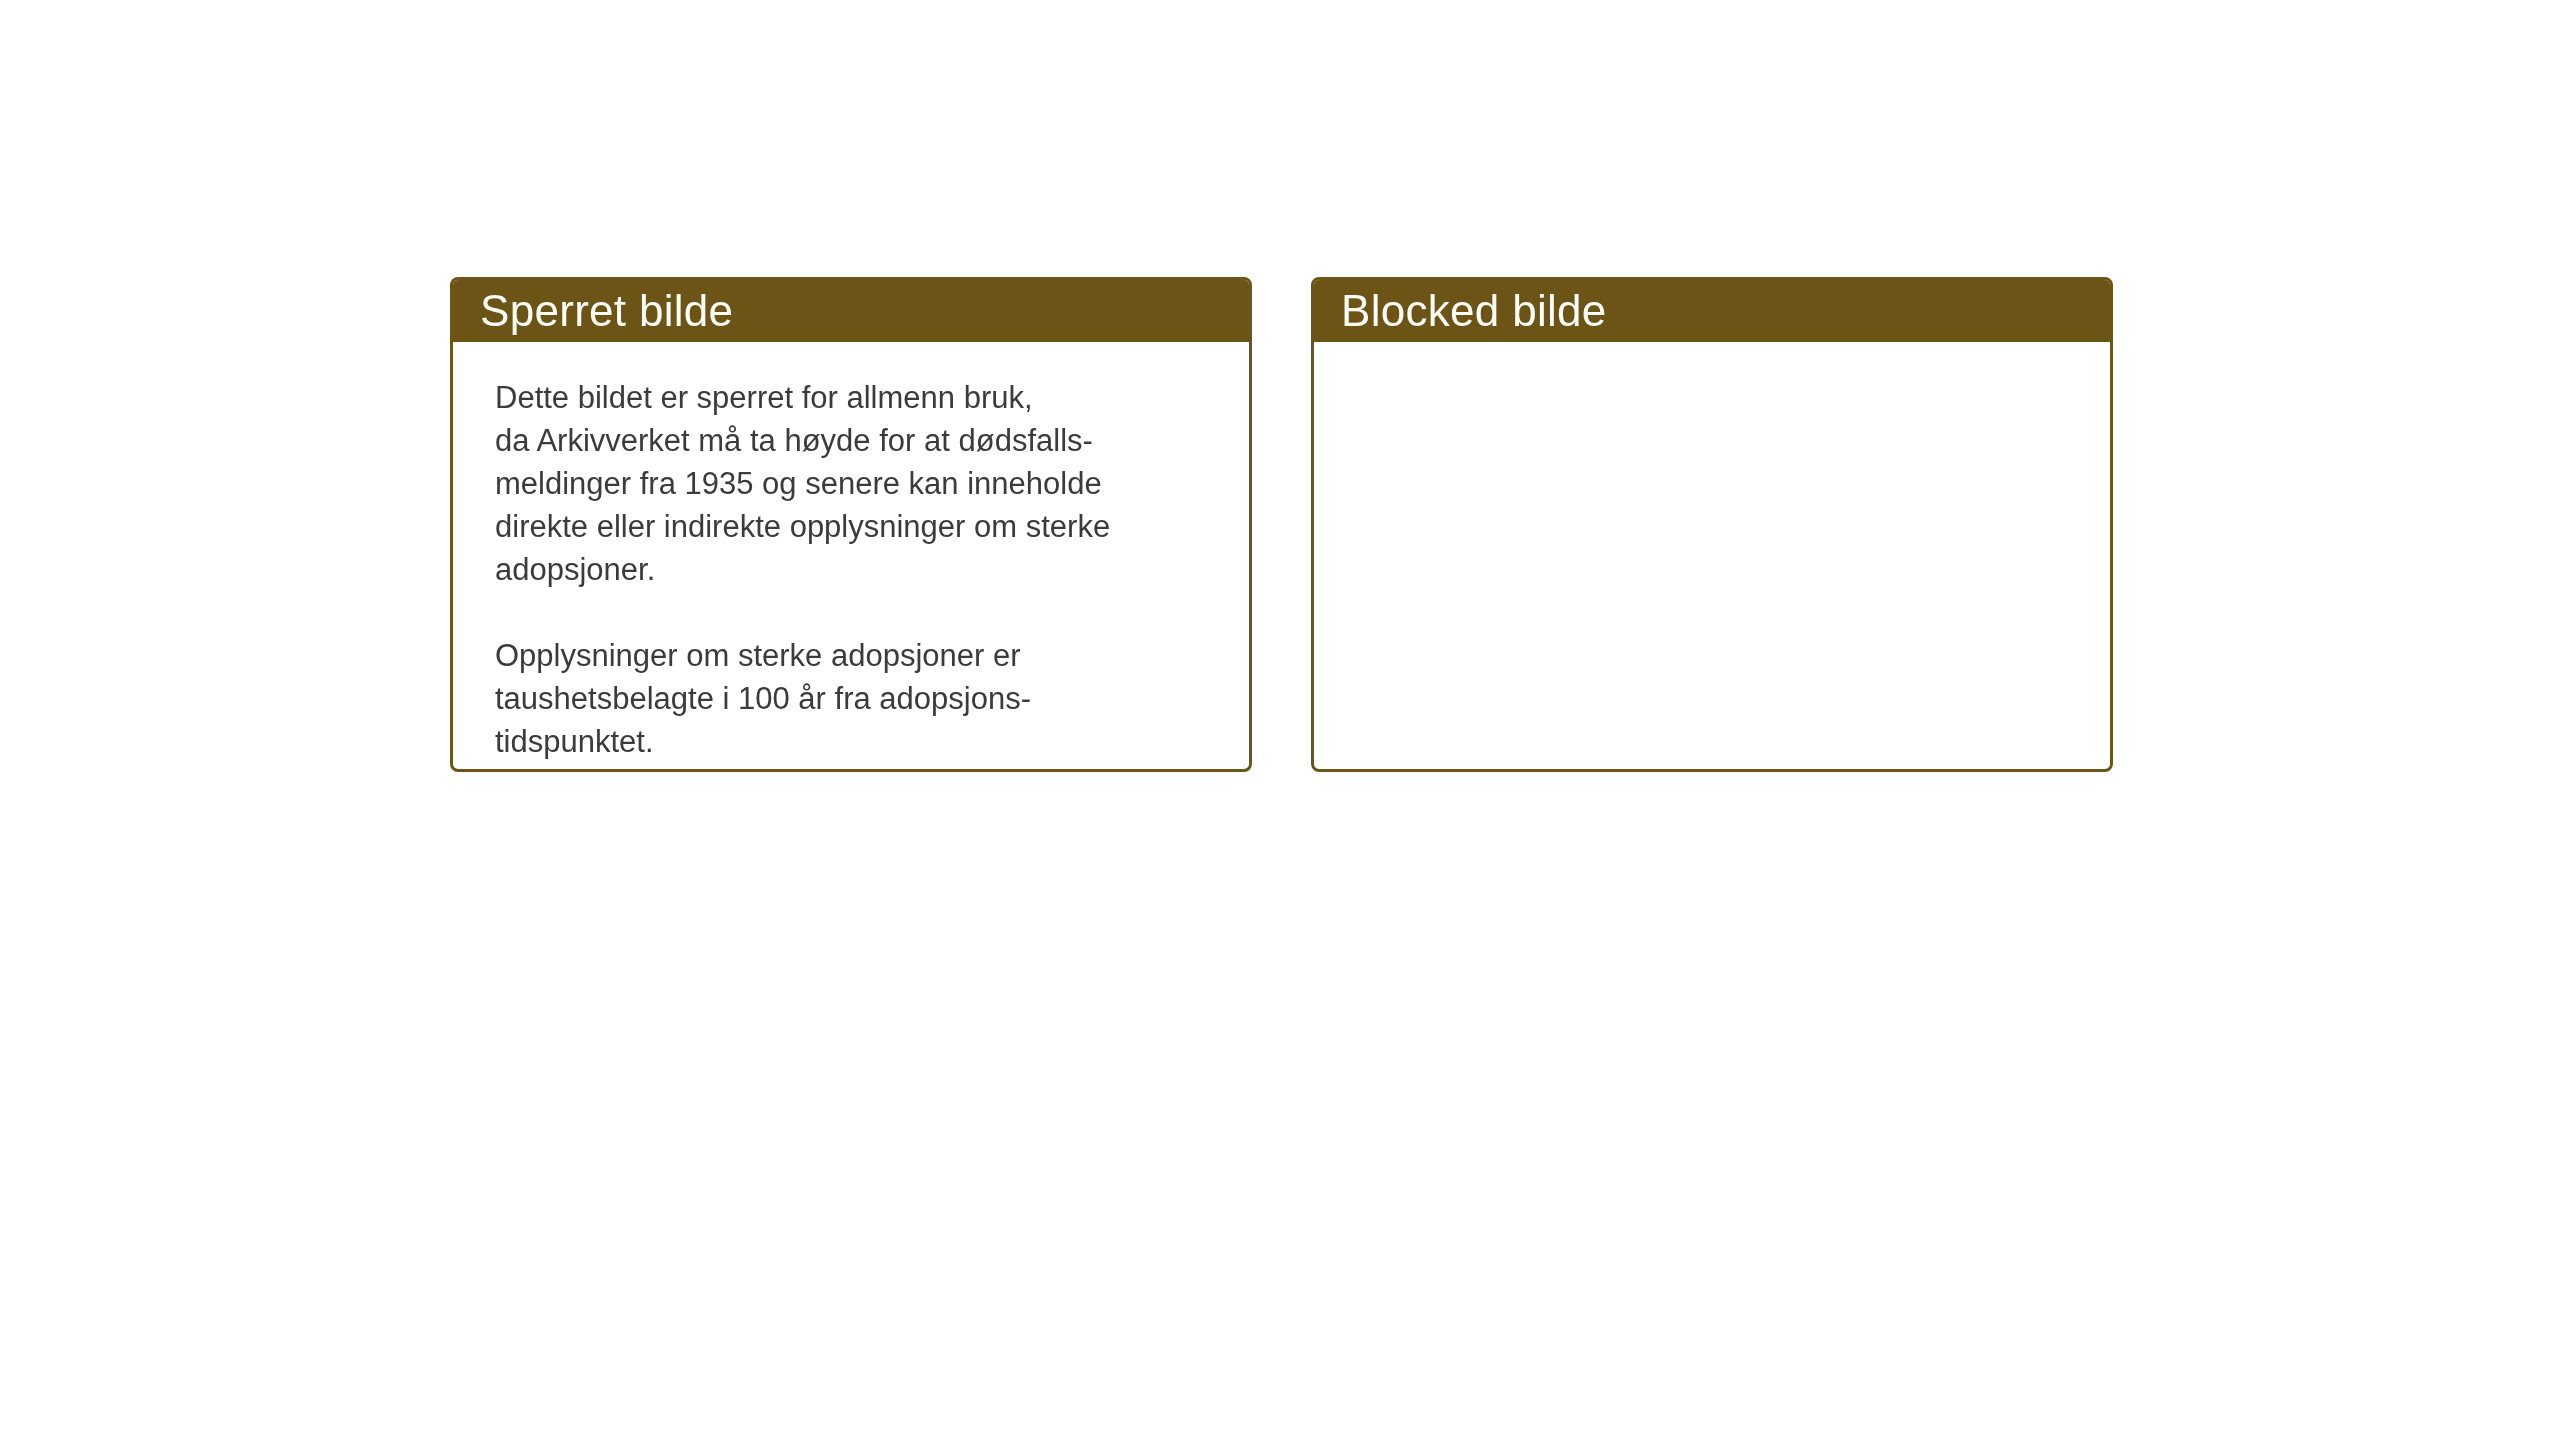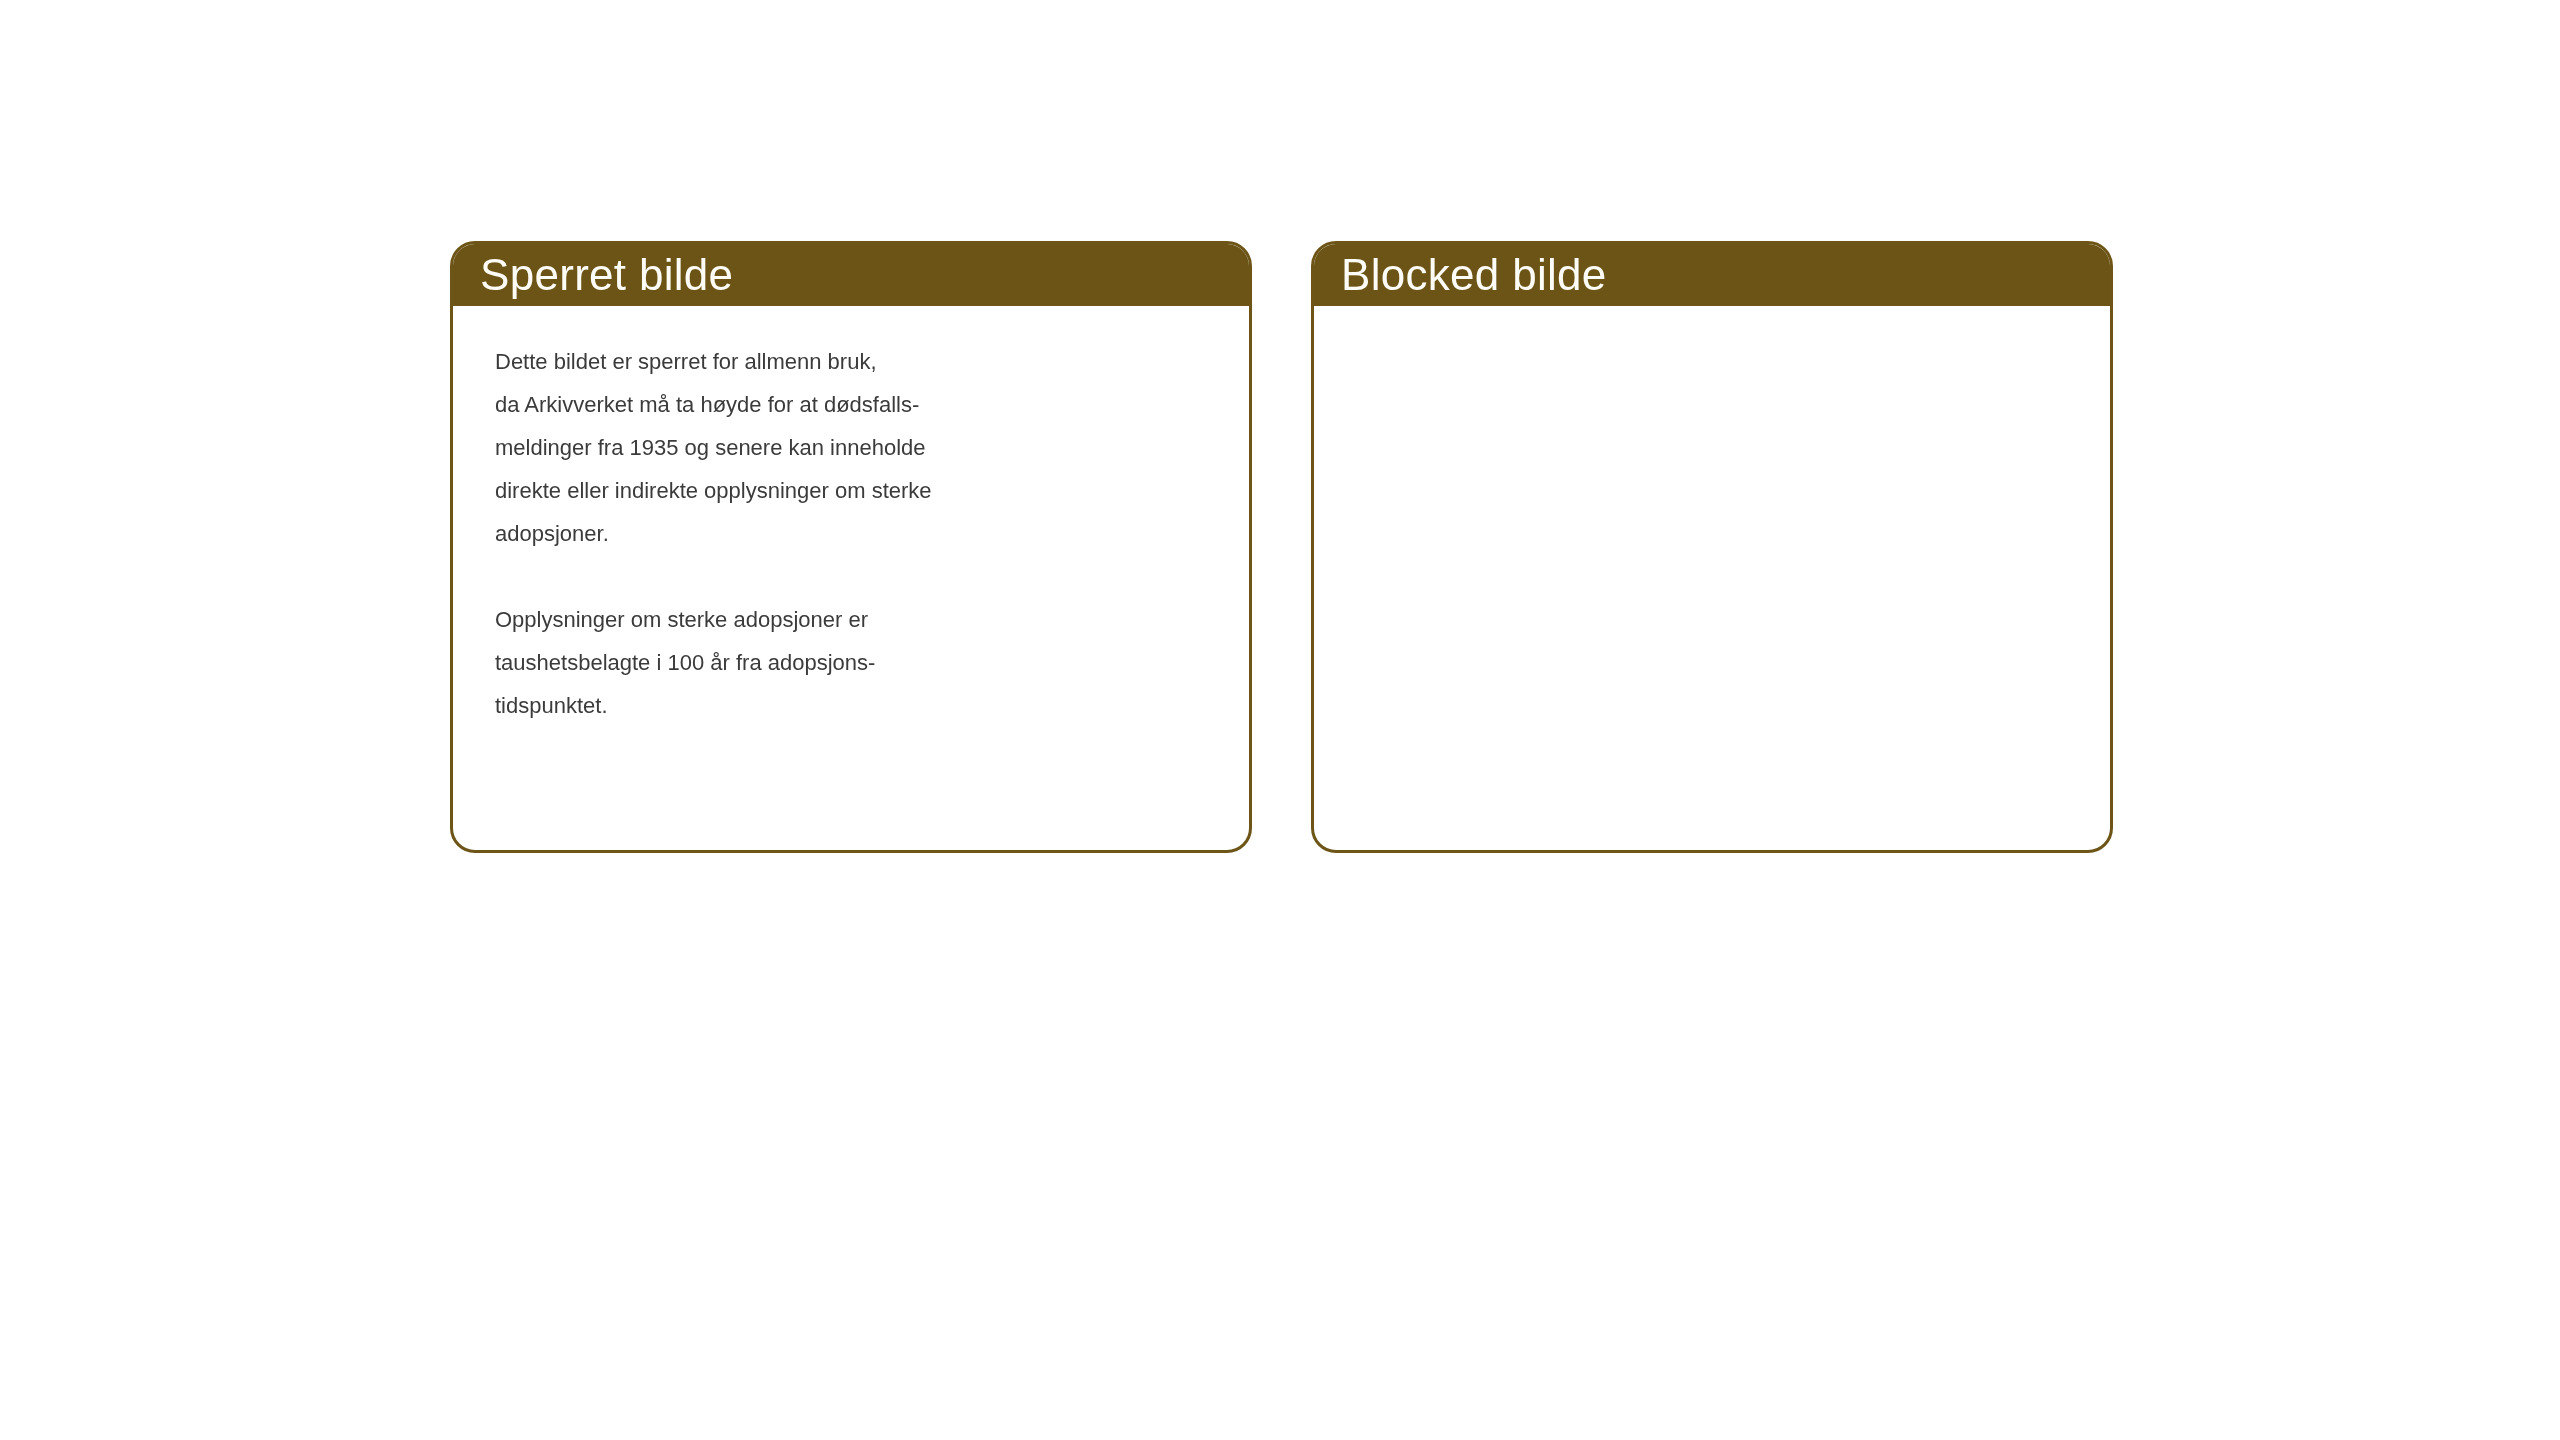--- a/index.html
+++ b/index.html
@@ -21,44 +21,45 @@
   }
   .cards {
     position: absolute;
     left: 450px;
     top: 241px;
     display: flex;
     gap: 59px;
   }
   .card {
     width: 802px;
-    height: 612px;
+    height: 495px;
     background: var(--card-bg);
     border: 3px solid var(--card-border);
-    border-radius: 25px;
+    border-radius: 8px;
     overflow: hidden;
+    margin-top: 36px;
   }
   .card-header {
     height: 62px;
     background: var(--header-bg);
     display: flex;
     align-items: center;
   }
   .card-title {
     margin: 0;
     padding-left: 27px;
     font-size: 44px;
     font-weight: 400;
     letter-spacing: 0.3px;
     color: var(--title-text);
     white-space: nowrap;
   }
   .card-body {
     padding: 34px 36px 0 42px;
-    font-size: 22px;
+    font-size: 31px;
     line-height: 43px;
     color: var(--body-text);
   }
   .para {
     margin: 0 0 43px 0;
     white-space: pre-line;
   }
 </style>
 </head>
 <body>

